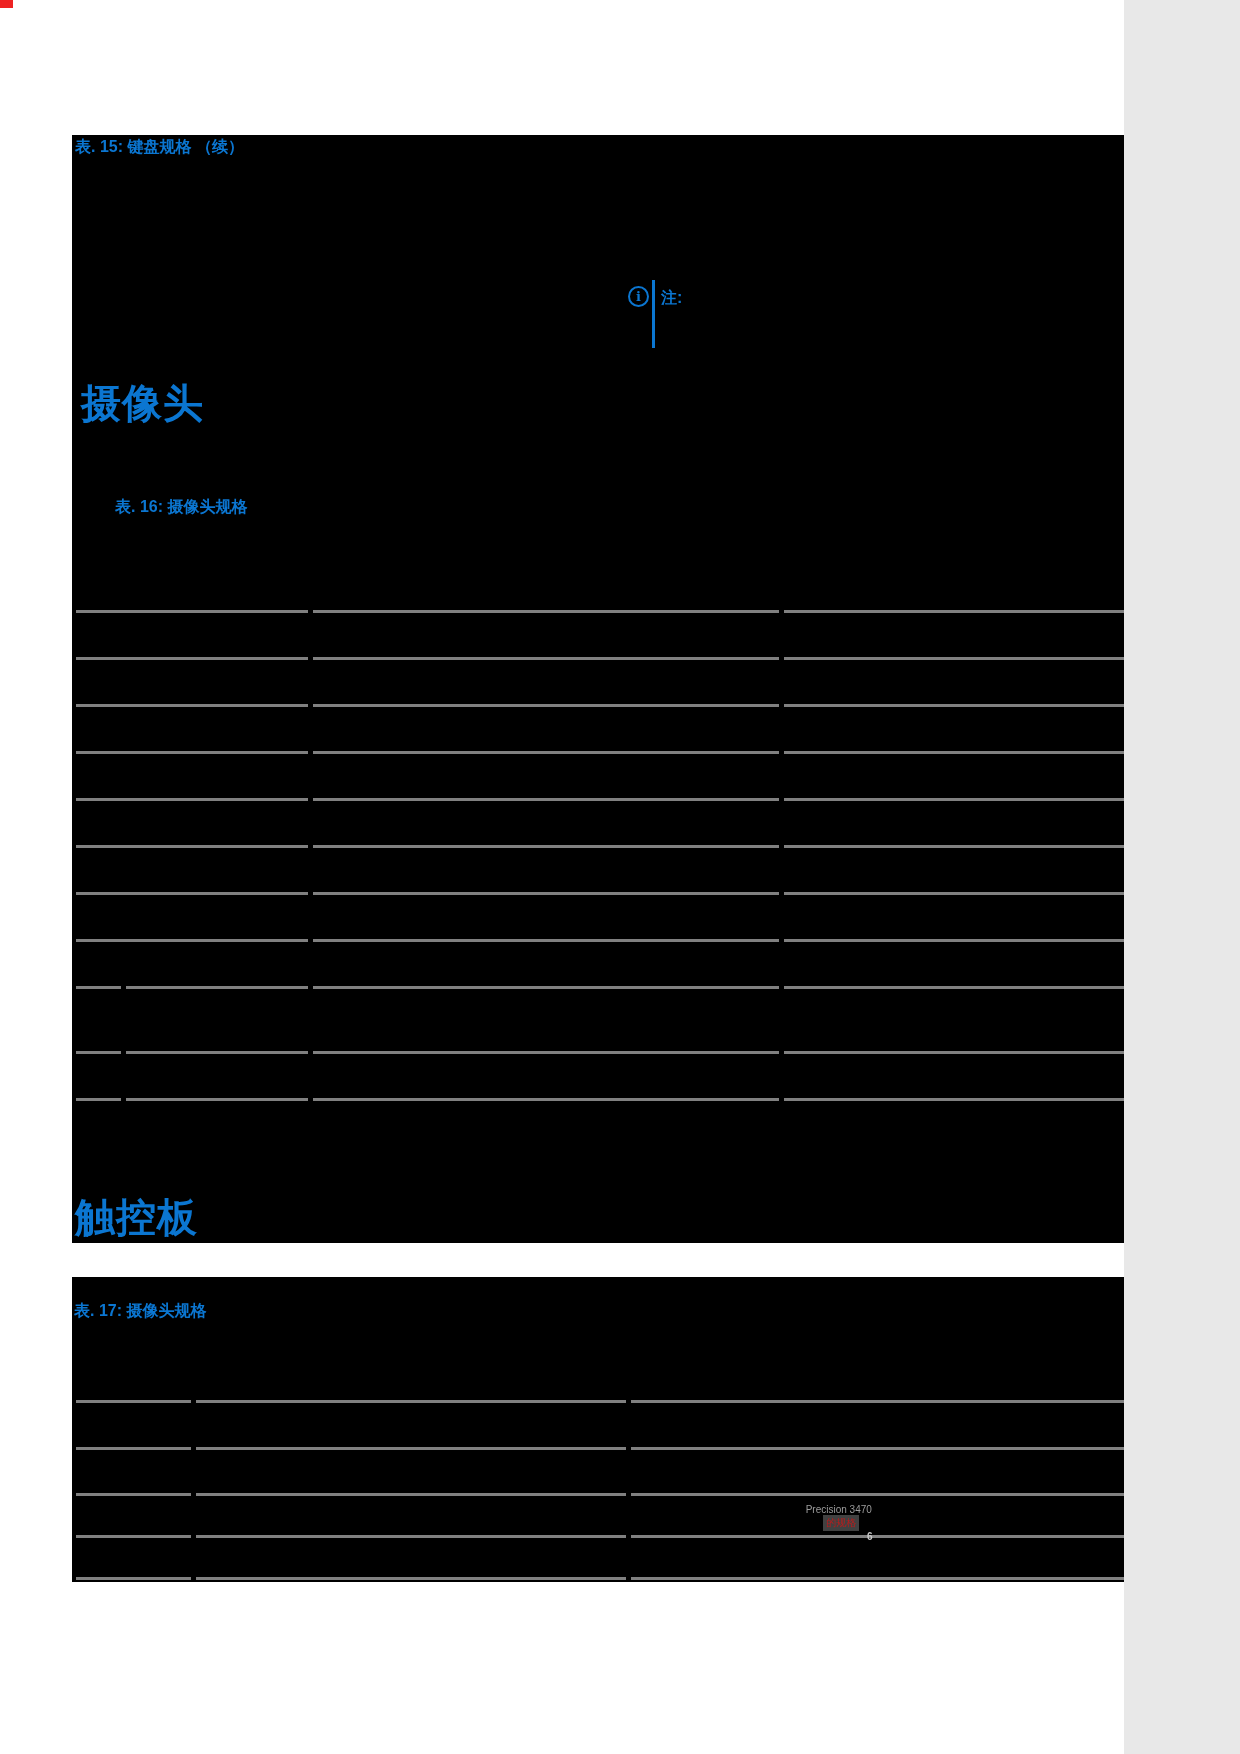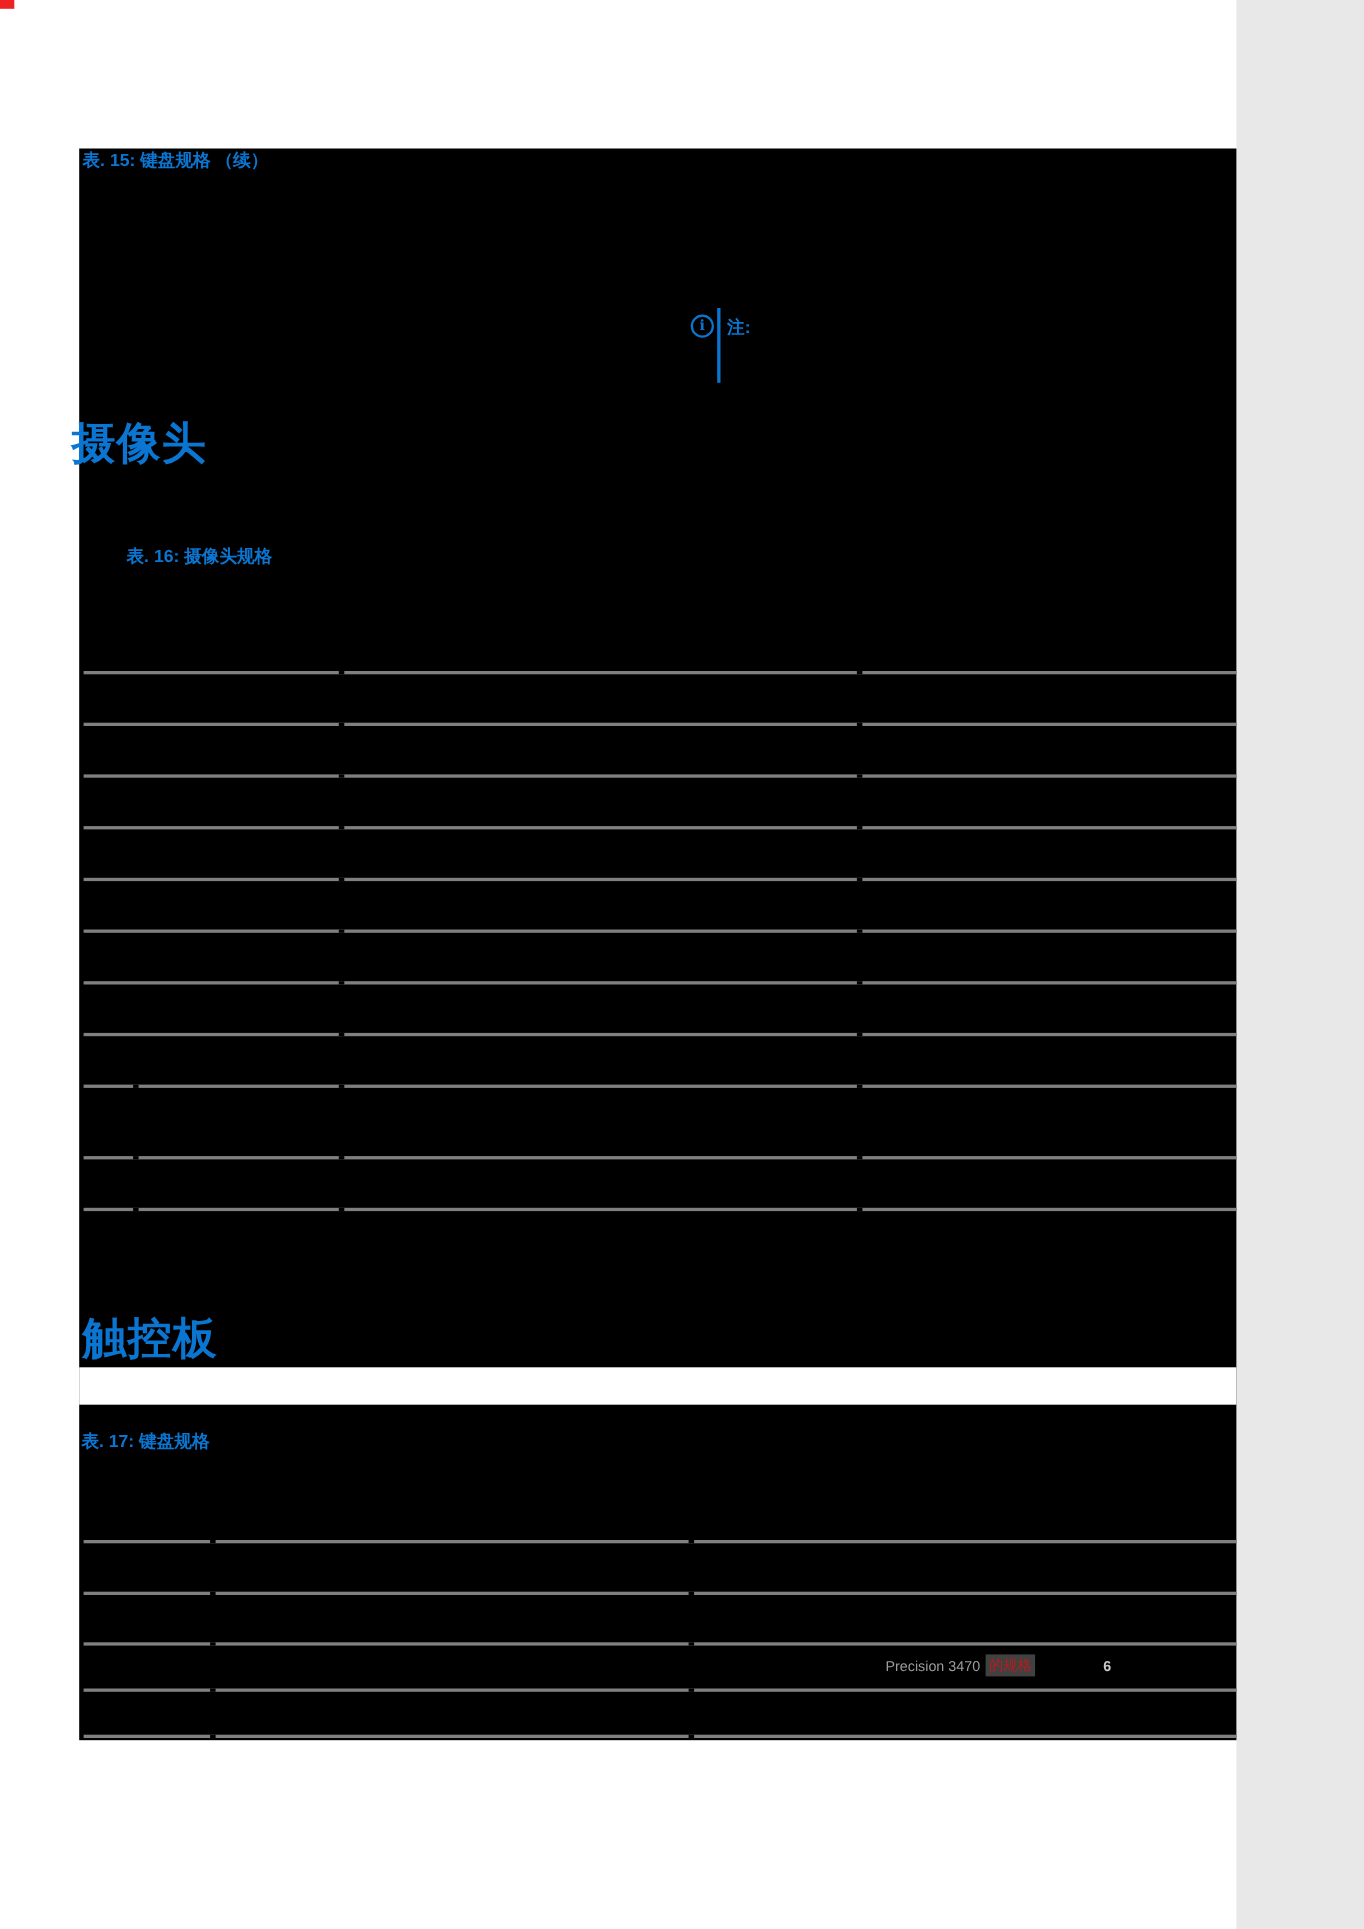--- a/index.html
+++ b/index.html
@@ -14,36 +14,36 @@
   .caption{
     color:#0b76d1;font-size:16px;font-weight:bold;white-space:nowrap;line-height:1.25;
   }
   .t15-title{left:75px;top:137px;}
   .t16-title{left:75px;top:497px;margin-left:40px;}
   .t17-title{left:74px;top:1301px;}
   .heading{
     color:#0b76d1;font-size:40px;font-weight:bold;white-space:nowrap;
     line-height:1.05;letter-spacing:1px;
   }
-  .h-camera{left:65px;top:382px;}
+  .h-camera{left:81px;top:382px;}
   .h-touchpad{left:75px;top:1196px;}
   .note-icon{
     left:628px;top:286px;width:21px;height:21px;border:2px solid #0b76d1;
     border-radius:50%;box-sizing:border-box;display:flex;align-items:center;
     justify-content:center;color:#0b76d1;font-size:13px;font-weight:bold;
     font-family:"DejaVu Serif", serif;line-height:1;
   }
   .note-line{left:652px;top:280px;width:3px;height:68px;background:#0b76d1;}
   .note-label{left:661px;top:288px;color:#0b76d1;font-size:16px;font-weight:bold;}
   .tline{position:absolute;height:3px;background:#808080;}
   .tnotch{position:absolute;height:3px;width:5px;background:#000000;}
   .lines-layer{left:0;top:0;width:1240px;height:1754px;pointer-events:none;}
   .footer{
     left:805px;top:1504px;height:20px;display:flex;align-items:center;
-    font-size:13px;white-space:nowrap;
+    font-size:10px;white-space:nowrap;flex-direction:column;
   }
   .footer .product{color:#9c9c9c;}
   .footer .suffix{color:#b91c1c;background:rgba(170,170,170,0.38);padding:1px 3px;margin-left:5px;}
   .footer .pagenum{color:#c9c9c9;font-weight:bold;margin-left:62px;}
 </style>
 </head>
 <body>
 
 <div class="page">
 
@@ -101,21 +101,21 @@
       <div class="tline" style="top: 1098px; left: 76px; width: 1088px;"></div>
       <div class="tnotch" style="top: 1098px; left: 121px;"></div>
       <div class="tnotch" style="top: 1098px; left: 308px;"></div>
       <div class="tnotch" style="top: 1098px; left: 779px;"></div>
     </div>
 
   <div class="abs white-band"></div>
 
   <div class="abs heading h-touchpad">触控板</div>
 
-  <div class="abs caption t17-title">表. 17: 键盘规格</div>
+  <div class="abs caption t17-title">表. 17: 摄像头规格</div>
 
   <div class="abs lines-layer" id="table17-lines">
       <div class="tline" style="top: 1400px; left: 76px; width: 1088px;"></div>
       <div class="tnotch" style="top: 1400px; left: 191px;"></div>
       <div class="tnotch" style="top: 1400px; left: 626px;"></div>
       <div class="tline" style="top: 1447px; left: 76px; width: 1088px;"></div>
       <div class="tnotch" style="top: 1447px; left: 191px;"></div>
       <div class="tnotch" style="top: 1447px; left: 626px;"></div>
       <div class="tline" style="top: 1493px; left: 76px; width: 1088px;"></div>
       <div class="tnotch" style="top: 1493px; left: 191px;"></div>

